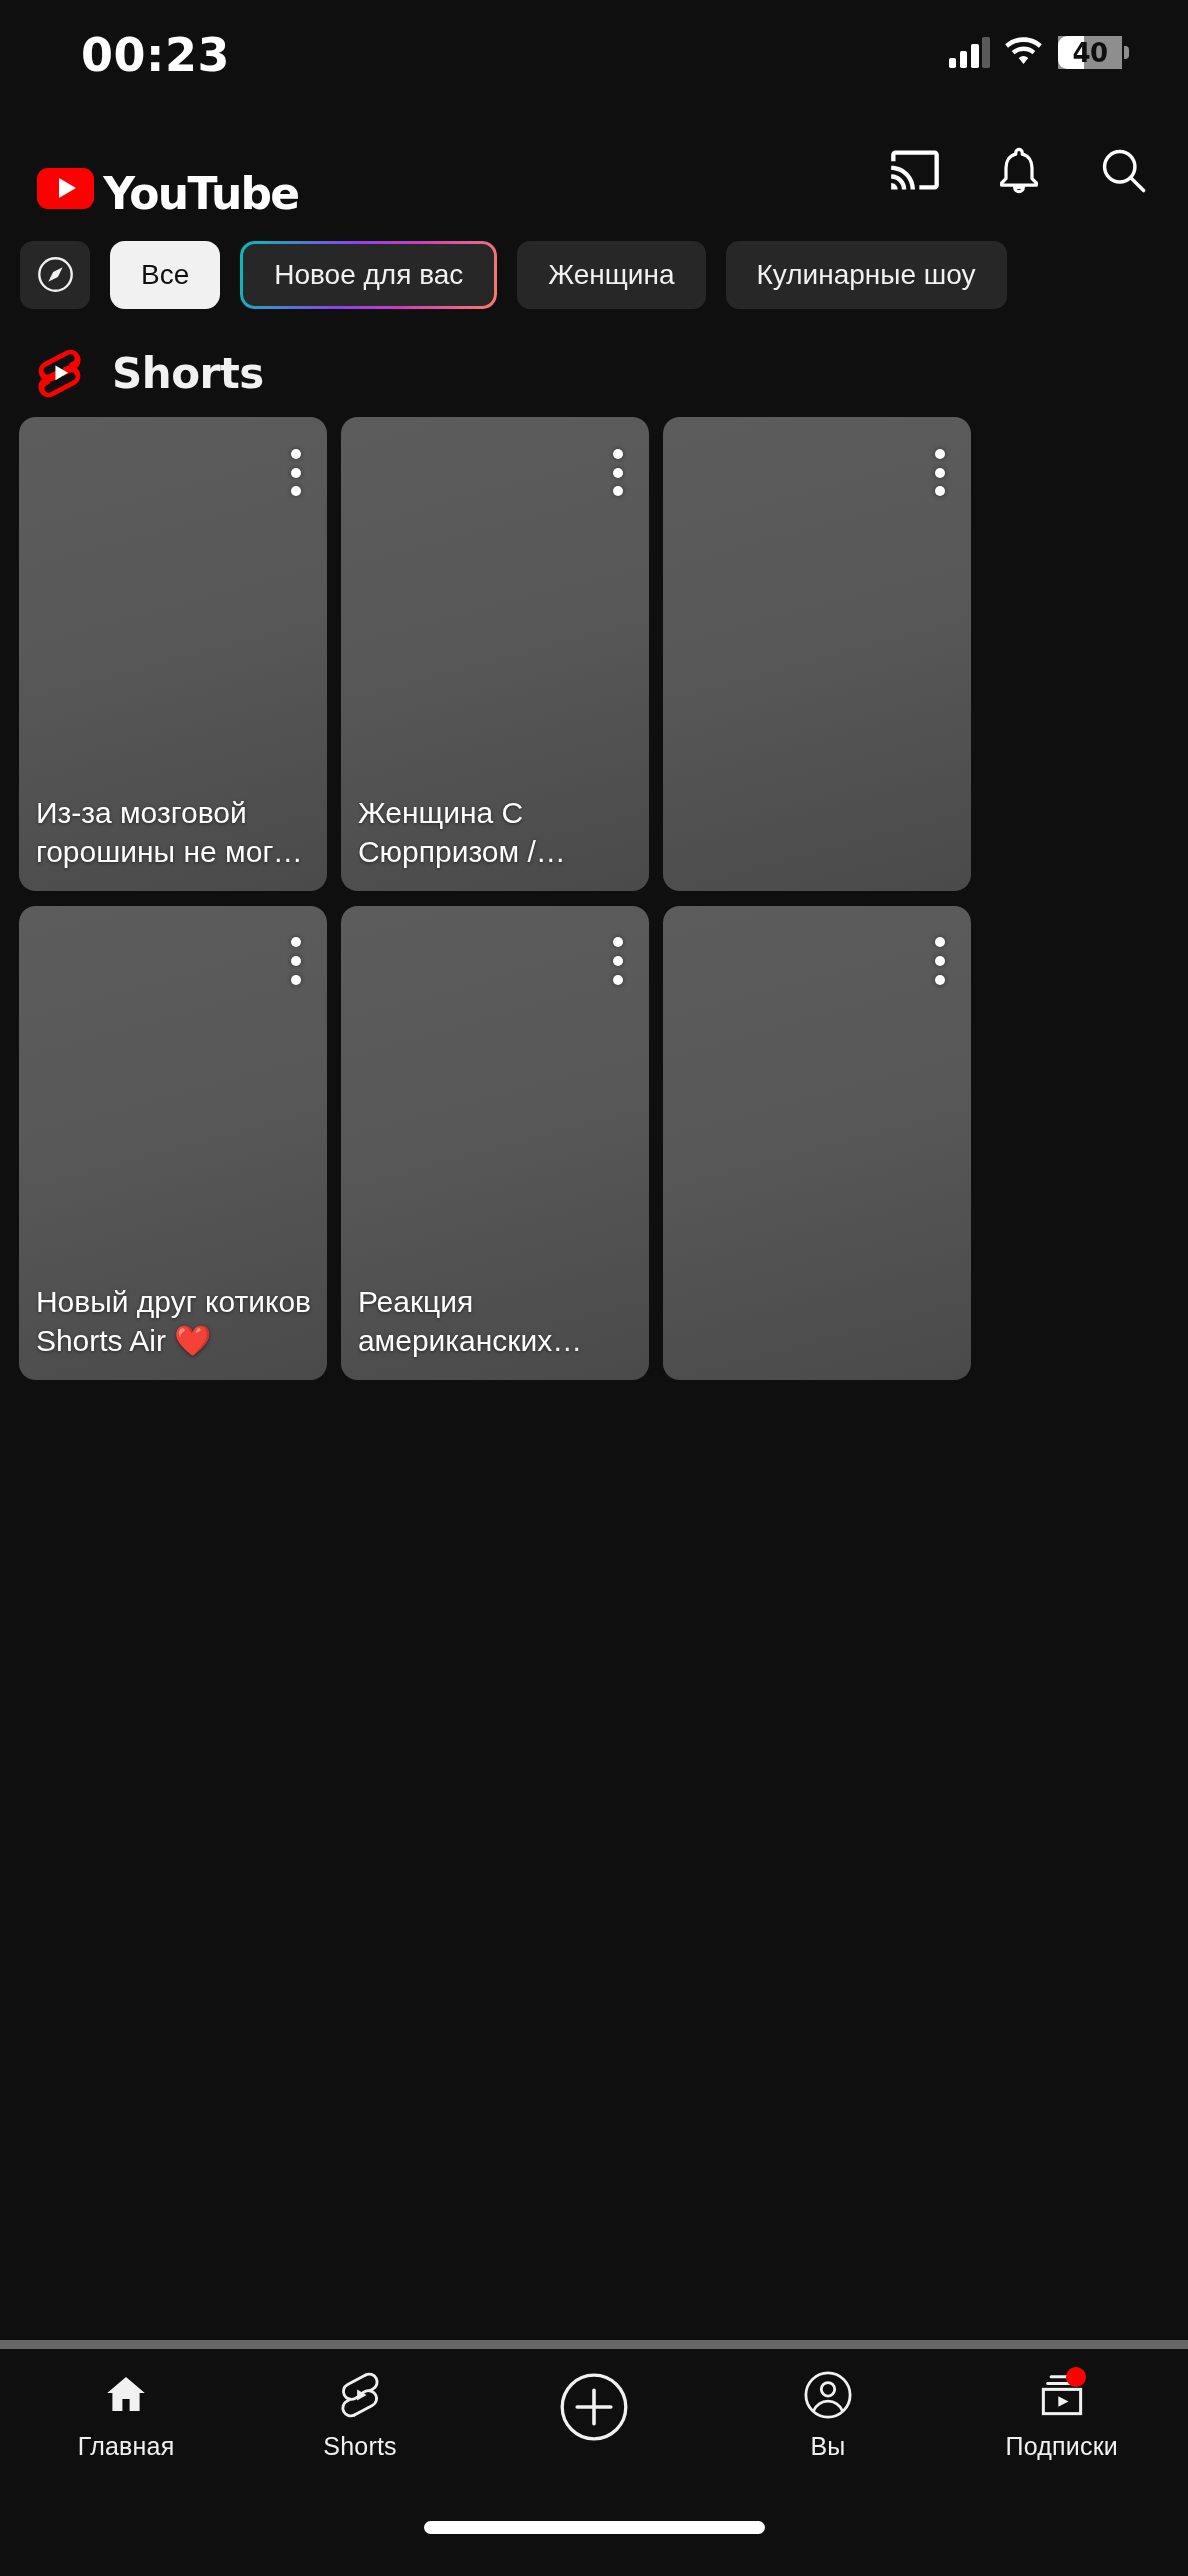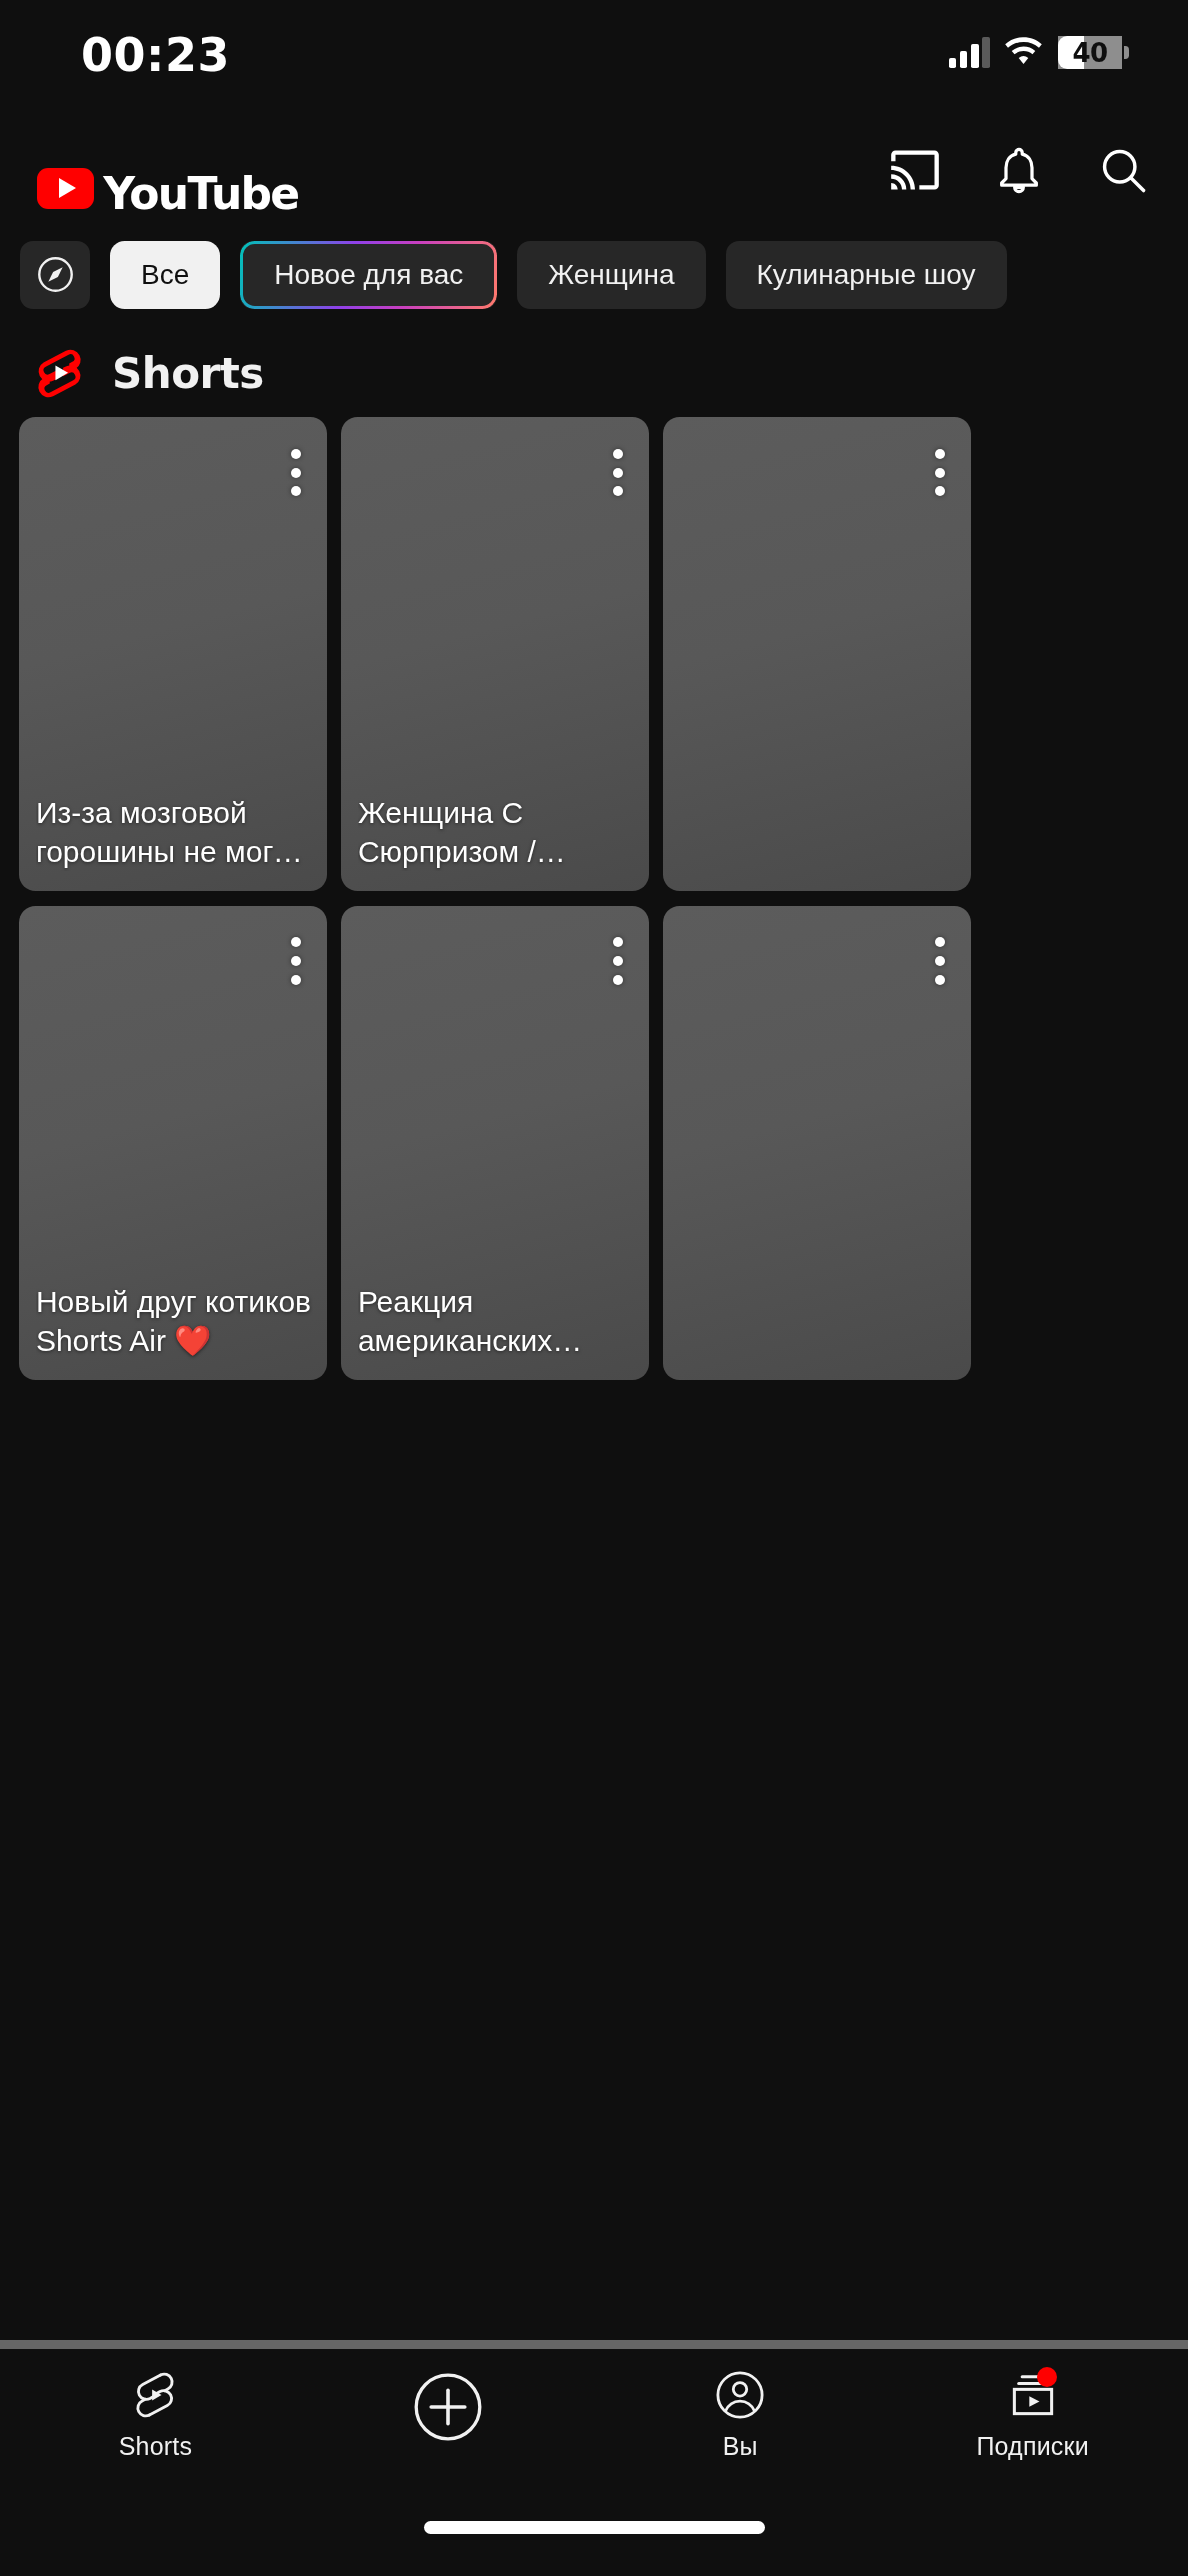--- a/index.html
+++ b/index.html
@@ -490,20 +490,28 @@
         </div>
       <div class="card-title"></div>
     </div>
 
   </div>
 
   <div class="page-scrollbar"></div>
 
   <div class="bottom-nav">
 
+    <div class="nav-item">
+      <div class="nav-icon-wrap">
+        <svg width="48" height="48" viewBox="0 0 24 24">
+          <path d="M12 3 2.6 11h2.6v9h5v-6h3.6v6h5v-9h2.6z" fill="#f1f1f1"></path>
+        </svg>
+      </div>
+      <span class="nav-label">Главная</span>
+    </div>
 
     <div class="nav-item">
       <div class="nav-icon-wrap">
         <svg width="50" height="50" viewBox="0 0 24 26">
           <path d="M14.9 2.6 5.6 7.5a4.1 4.1 0 0 0 3.8 7.3l1.6-.9" fill="none" stroke="#f1f1f1" stroke-width="1.5" stroke-linecap="round"></path>
           <path d="M14.9 2.6a4.1 4.1 0 0 1 3.8 7.3l-1.6.9" fill="none" stroke="#f1f1f1" stroke-width="1.5" stroke-linecap="round"></path>
           <path d="M9.1 23.4 18.4 18.5a4.1 4.1 0 0 0-3.8-7.3l-1.6.9" fill="none" stroke="#f1f1f1" stroke-width="1.5" stroke-linecap="round"></path>
           <path d="M9.1 23.4a4.1 4.1 0 0 1-3.8-7.3l1.6-.9" fill="none" stroke="#f1f1f1" stroke-width="1.5" stroke-linecap="round"></path>
           <path d="M10.5 10.2 15.4 13 10.5 15.8z" fill="#f1f1f1"></path>
         </svg>

